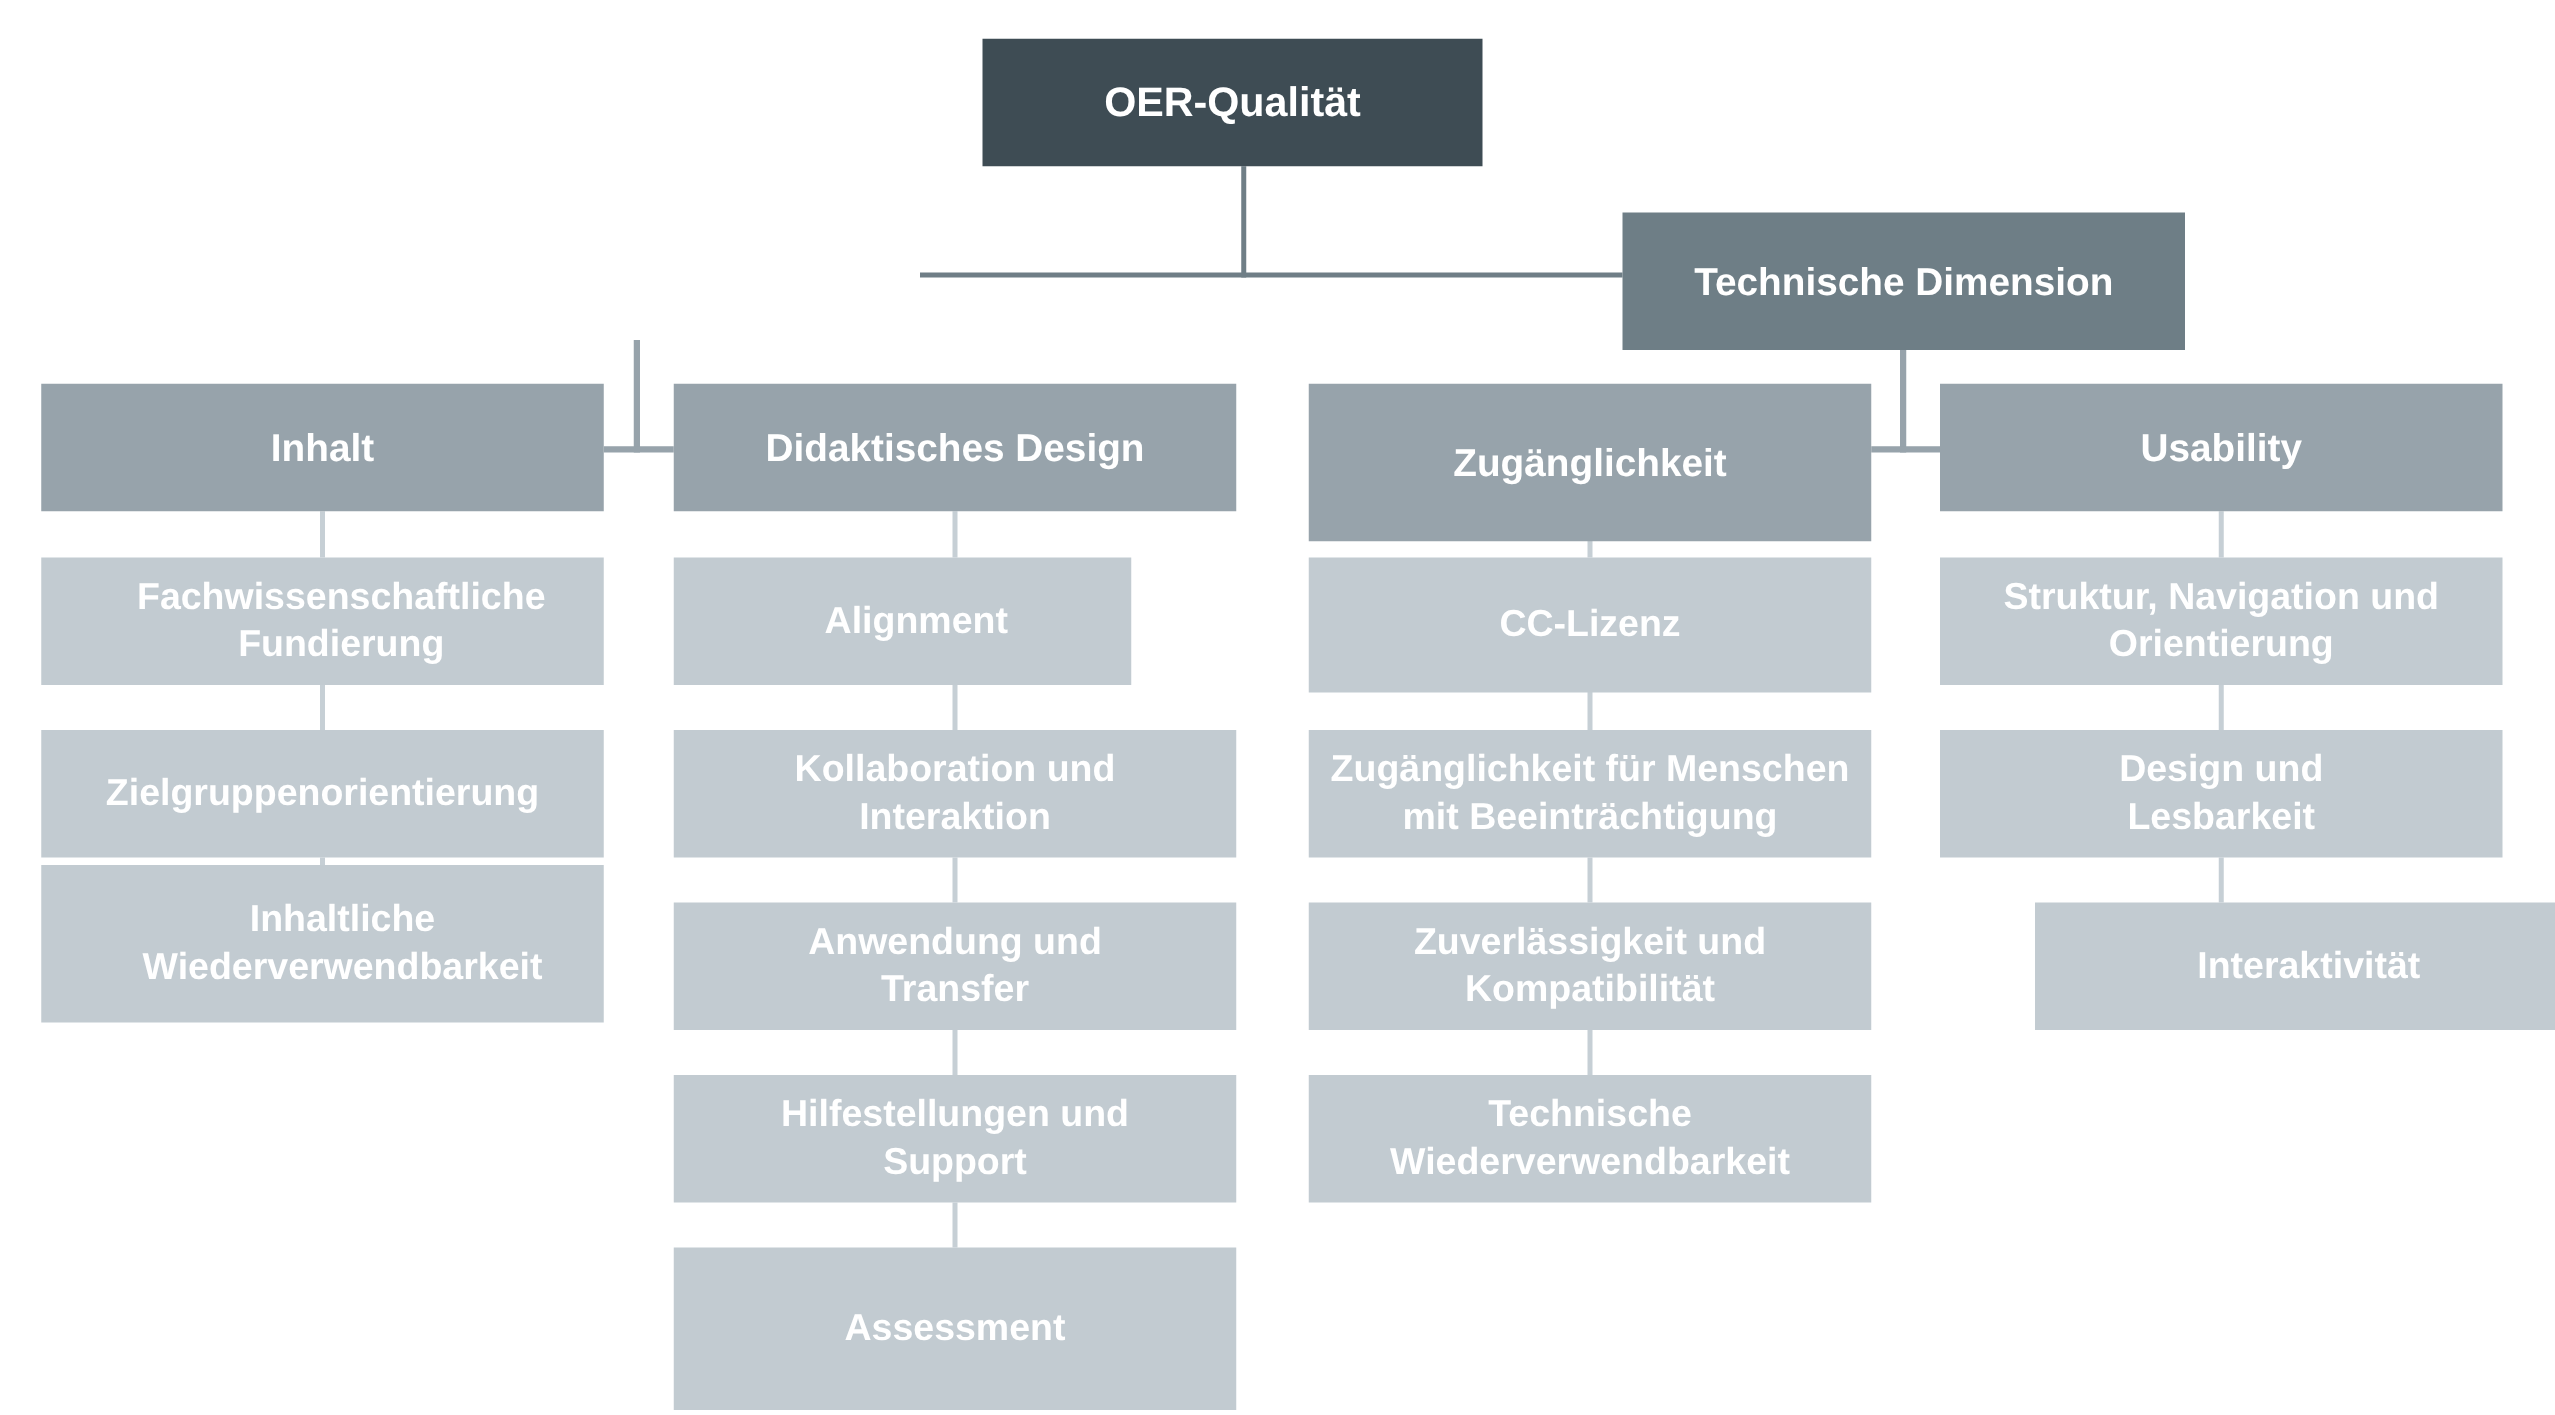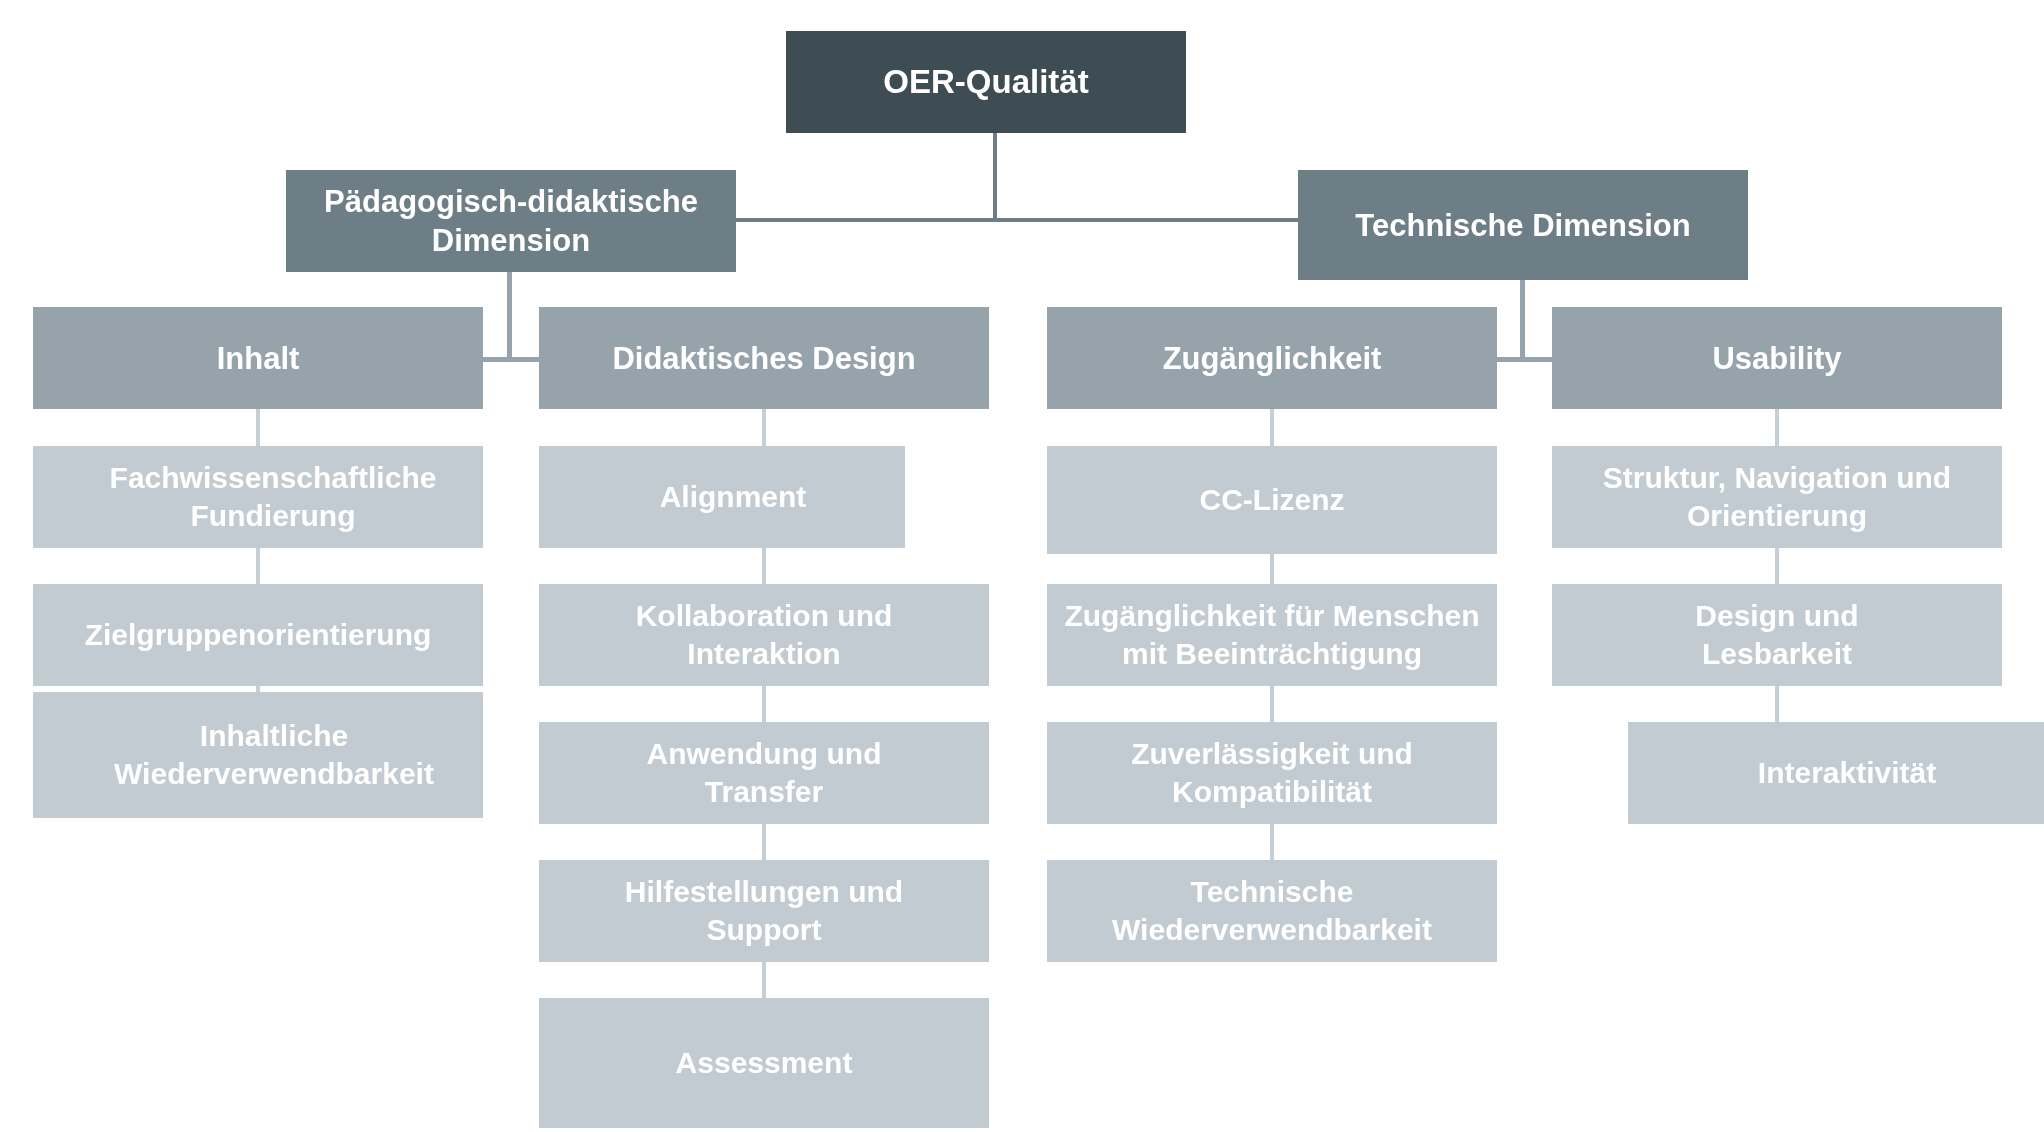--- a/index.html
+++ b/index.html
@@ -60,27 +60,25 @@
   <div class="line line-light" style="left:1270px; top:548px; width:4px; height:36px;"></div>
   <div class="line line-light" style="left:1270px; top:686px; width:4px; height:36px;"></div>
   <div class="line line-light" style="left:1270px; top:824px; width:4px; height:36px;"></div>
 
   <div class="line line-light" style="left:1775px; top:409px; width:4px; height:37px;"></div>
   <div class="line line-light" style="left:1775px; top:548px; width:4px; height:36px;"></div>
   <div class="line line-light" style="left:1775px; top:686px; width:4px; height:36px;"></div>
 
   <div class="node lvl-root" style="left:786px; top:31px; width:400px; height:102px;">OER-Qualität</div>
 
-  <div class="node lvl-dim" style="left:286px; top:170px; width:450px; height:102px;">Pädagogisch-didaktische
-Dimension</div>
   <div class="node lvl-dim" style="left:1298px; top:170px; width:450px; height:110px;">Technische Dimension</div>
 
   <div class="node lvl-head" style="left:33px; top:307px; width:450px; height:102px;">Inhalt</div>
   <div class="node lvl-head" style="left:539px; top:307px; width:450px; height:102px;">Didaktisches Design</div>
-  <div class="node lvl-head" style="left:1047px; top:307px; width:450px; height:102px;">Zugänglichkeit</div>
+  <div class="node lvl-head" style="left:1047px; top:307px; width:450px; height:126px;">Zugänglichkeit</div>
   <div class="node lvl-head" style="left:1552px; top:307px; width:450px; height:102px;">Usability</div>
 
   <div class="node lvl-item" style="left:33px; top:446px; width:450px; height:102px;padding-left:36px;">Fachwissenschaftliche
 Fundierung</div>
   <div class="node lvl-item" style="left:33px; top:584px; width:450px; height:102px;">Zielgruppenorientierung</div>
   <div class="node lvl-item" style="left:33px; top:692px; width:450px; height:126px;padding-left:38px;">Inhaltliche
 Wiederverwendbarkeit</div>
 
   <div class="node lvl-item" style="left:539px; top:446px; width:366px; height:102px;padding-left:28px;">Alignment</div>
   <div class="node lvl-item" style="left:539px; top:584px; width:450px; height:102px;">Kollaboration und

